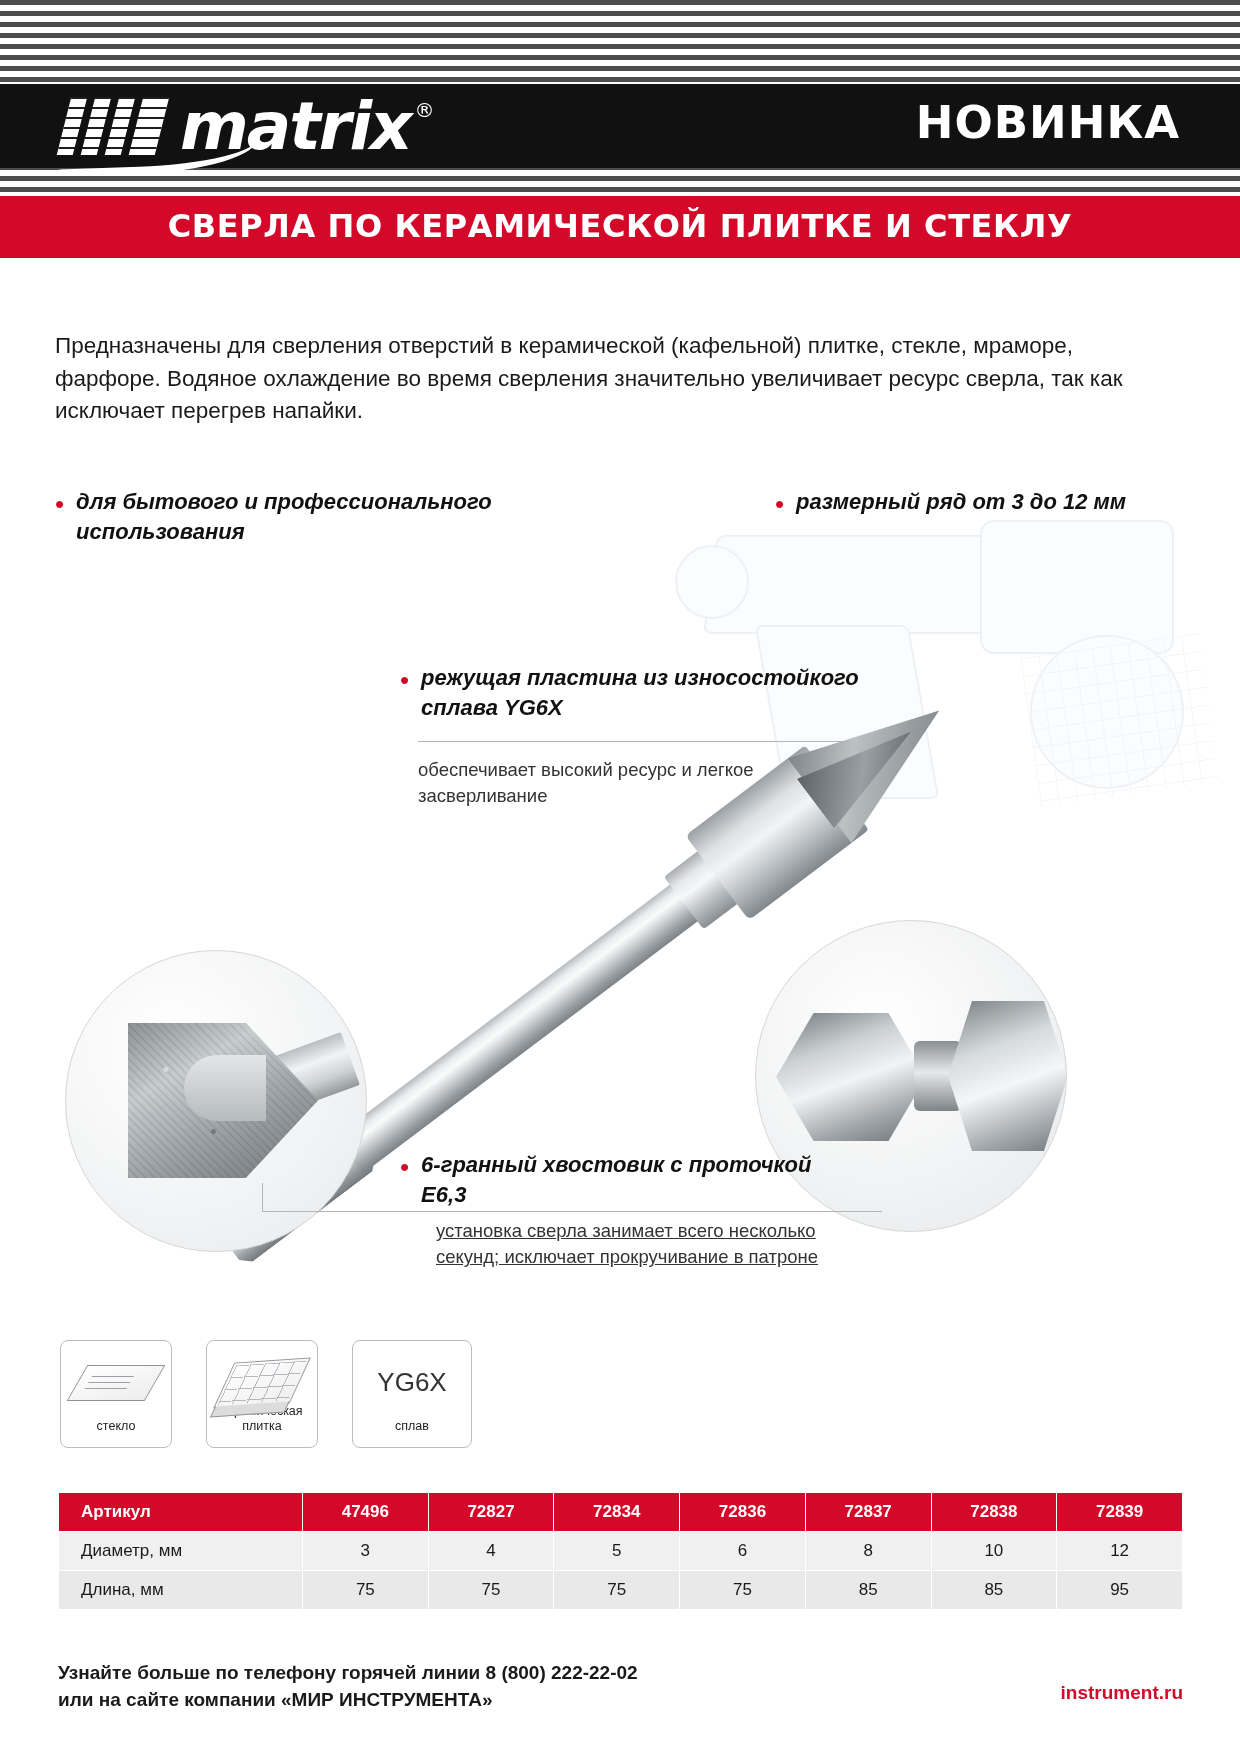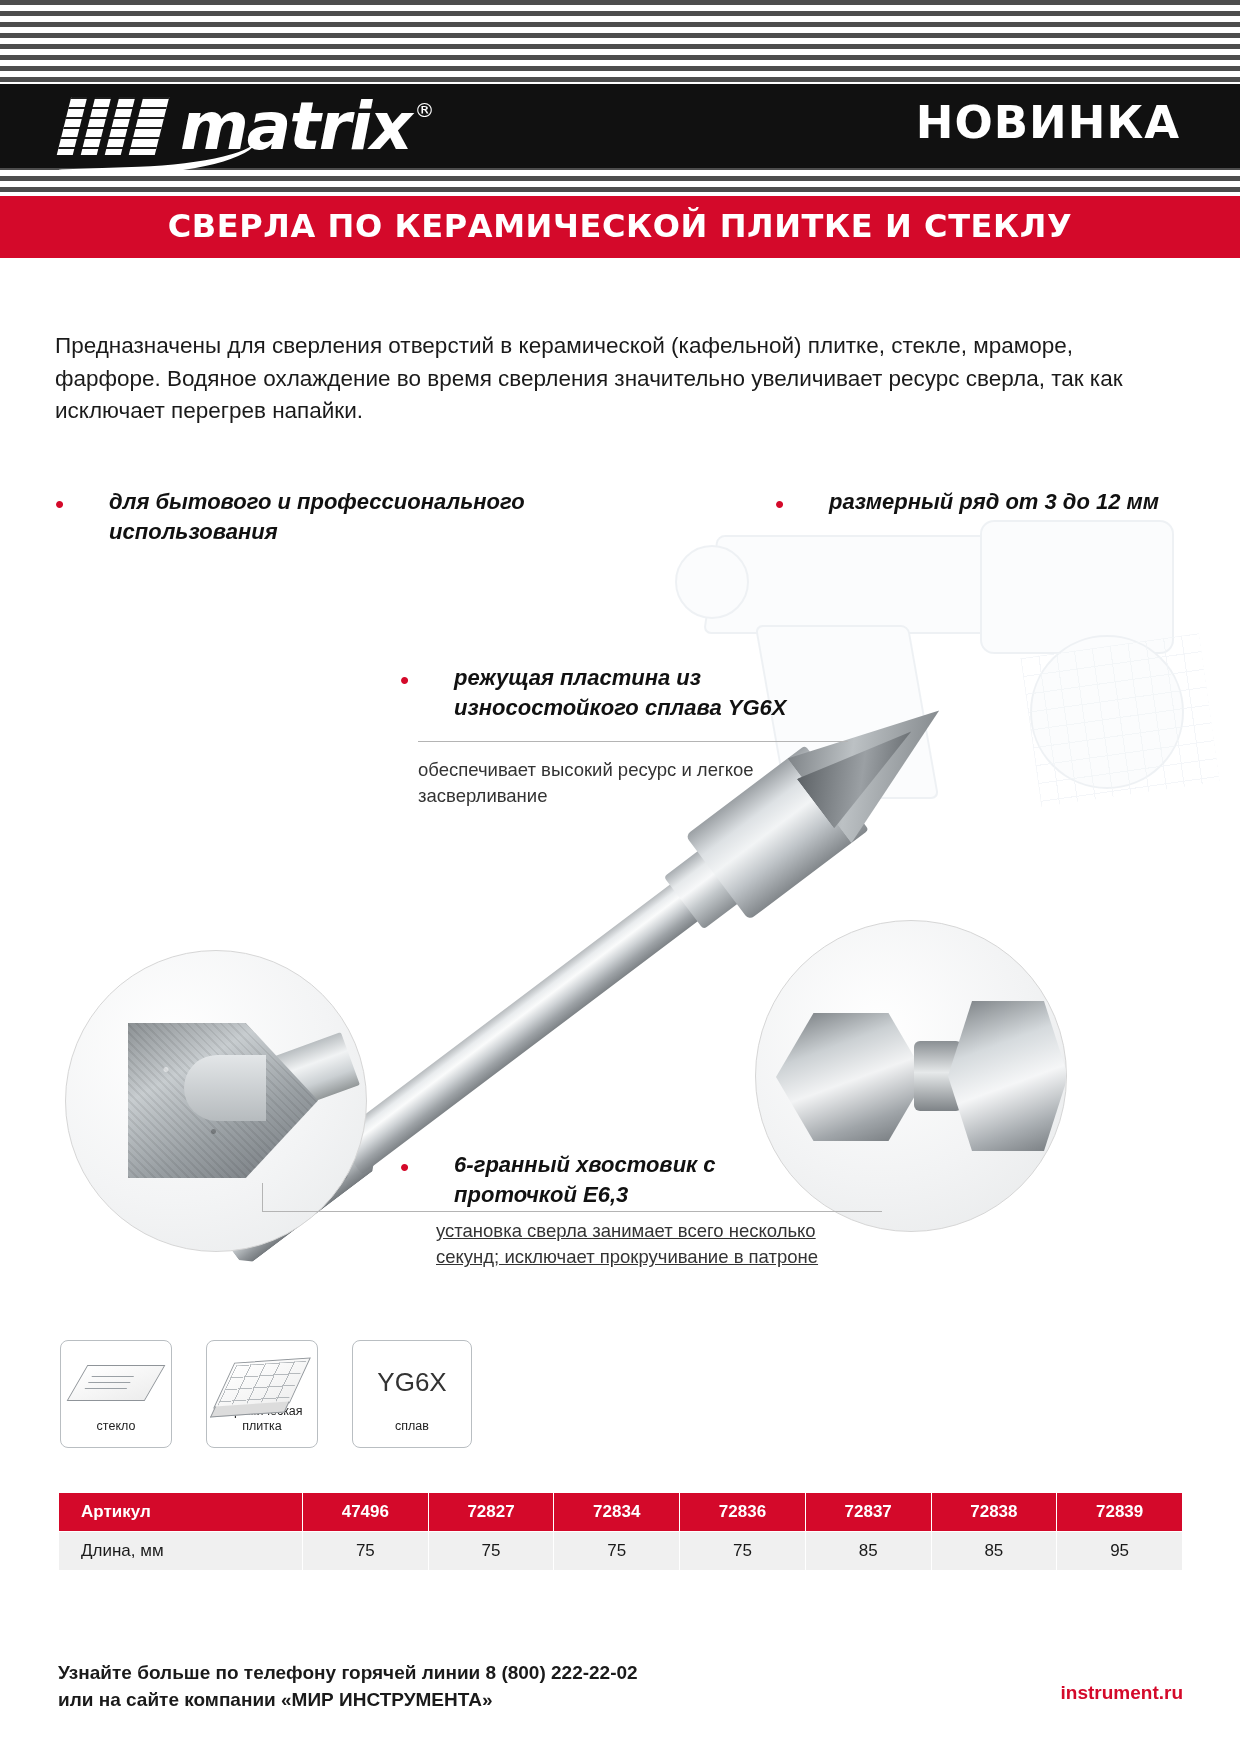--- a/index.html
+++ b/index.html
@@ -158,21 +158,20 @@
     line-height: 1;
     margin-right: 12px;
     margin-top: 4px;
   }
   .bullet .txt {
     font-style: italic;
     font-weight: bold;
     font-size: 22px;
     line-height: 1.38;
     color: #111;
-    margin-left: 33px;
   }
   #bullet-home   { top: 487px; left: 55px;  width: 520px; }
   #bullet-sizes  { top: 487px; left: 775px; width: 420px; }
   #bullet-plate  { top: 663px; left: 400px; width: 480px; }
   #bullet-shank  { top: 1150px; left: 400px; width: 420px; }
 
   .sub-note {
     position: absolute;
     font-size: 18.5px;
     line-height: 1.42;
@@ -641,20 +640,30 @@
       <th>72827</th>
       <th>72834</th>
       <th>72836</th>
       <th>72837</th>
       <th>72838</th>
       <th>72839</th>
     </tr>
   </thead>
   <tbody>
     <tr>
+      <td class="row-label">Диаметр, мм</td>
+      <td>3</td>
+      <td>4</td>
+      <td>5</td>
+      <td>6</td>
+      <td>8</td>
+      <td>10</td>
+      <td>12</td>
+    </tr>
+    <tr>
       <td class="row-label">Длина, мм</td>
       <td>75</td>
       <td>75</td>
       <td>75</td>
       <td>75</td>
       <td>85</td>
       <td>85</td>
       <td>95</td>
     </tr>
   </tbody>

